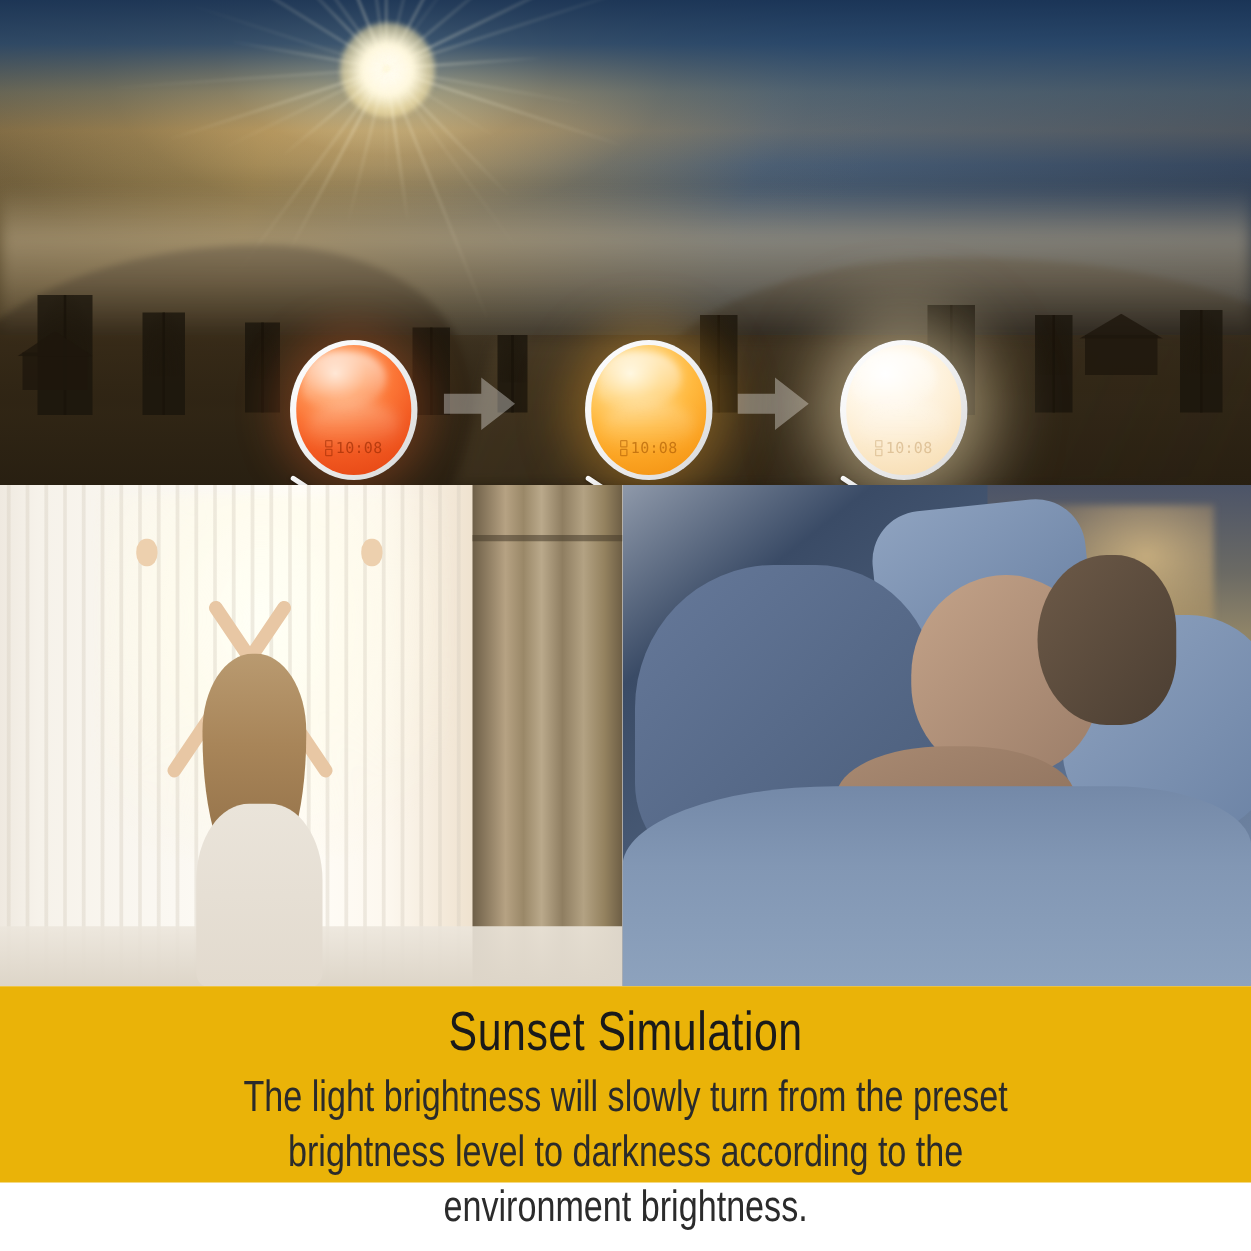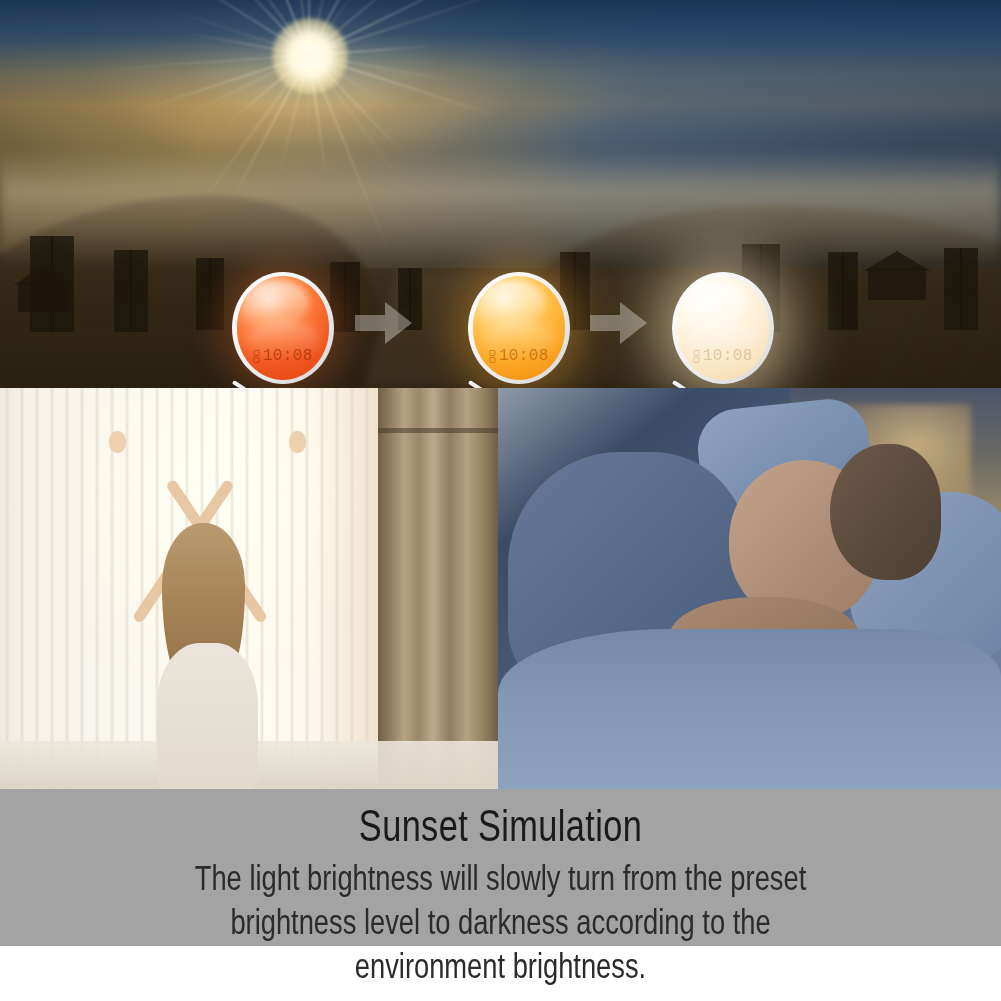--- a/index.html
+++ b/index.html
@@ -118,21 +118,21 @@
     box-shadow:0 1px 3px rgba(0,0,0,0.4);}
   .lamp-time{position:absolute;left:50%;bottom:14%;transform:translateX(-50%);
     font-family:"DejaVu Sans Mono","Liberation Mono",monospace;
     white-space:nowrap;display:flex;align-items:center;gap:0.22em;}
   .lamp-time .t{letter-spacing:0.02em;}
   .lamp-time .ic{display:flex;flex-direction:column;gap:1px;opacity:0.85;}
   .lamp-time .ic span{display:block;border:1px solid currentColor;border-radius:1px;}
 
   
   .lamp-hero{width:102px;height:112px;top:272px;}
-  .lamp-hero .lamp-time{font-size:16px;font-family:Liberation Mono, monospace;}
+  .lamp-hero .lamp-time{font-size:12px;}
   .lamp-hero .lamp-time .ic span{width:4px;height:4px;}
   .f-red   {background:radial-gradient(ellipse 120% 95% at 34% 22%,#ffd9bd 0%,#ff9a5c 22%,#fb7435 44%,#f25a22 64%,#e2400f 100%);}
   .f-amber {background:radial-gradient(ellipse 120% 95% at 34% 22%,#fff3cf 0%,#ffd479 22%,#ffb93f 46%,#fba423 68%,#f08c0c 100%);}
   .f-white {background:radial-gradient(ellipse 120% 95% at 34% 22%,#ffffff 0%,#fff8ea 26%,#fdeed4 52%,#f9e3be 76%,#f4d9ad 100%);}
   .glow-red   {box-shadow:0 0 34px 10px rgba(255,110,50,0.28);}
   .glow-amber {box-shadow:0 0 40px 14px rgba(255,175,50,0.34);}
   .glow-white {box-shadow:0 0 54px 20px rgba(255,235,190,0.52);}
 
   .arrow{position:absolute;width:58px;height:46px;opacity:0.55;}
 
@@ -197,21 +197,21 @@
     background:linear-gradient(to bottom right,#66799a,#495c79);
     border-radius:46% 40% 30% 30%;}
   .pr-duvet{position:absolute;left:0;bottom:0;width:100%;height:40%;
     background:linear-gradient(to bottom,#7489a8 0%,#8297b4 40%,#8da2bd 100%);
     border-radius:34% 22% 0 0 / 40% 30% 0 0;}
   .pr-arm{position:absolute;left:34%;top:52%;width:38%;height:22%;
     background:linear-gradient(to bottom right,#a98a72,#8a6e5a);
     border-radius:46% 46% 40% 40%;}
 
   
-  .footer{position:absolute;left:0;top:789px;width:1001px;height:157px;background:#a3a3a3;
+  .footer{position:absolute;left:0;top:789px;width:1001px;height:157px;background:#eab308;
     text-align:center;}
   .foot-title{
     color:#1a1a1a;font-size:44px;line-height:56px;font-weight:400;
     font-family:"Liberation Sans Narrow","Liberation Sans",sans-serif;
     transform:scaleX(0.78);transform-origin:center;padding-top:9px;letter-spacing:0.5px;}
   .foot-body{
     color:#2b2b2b;font-size:35px;line-height:44px;font-weight:300;
     font-family:"Liberation Sans Narrow","Liberation Sans",sans-serif;
     transform:scaleX(0.78);transform-origin:center;margin-top:2px;}
   .foot-body div{white-space:nowrap;}

